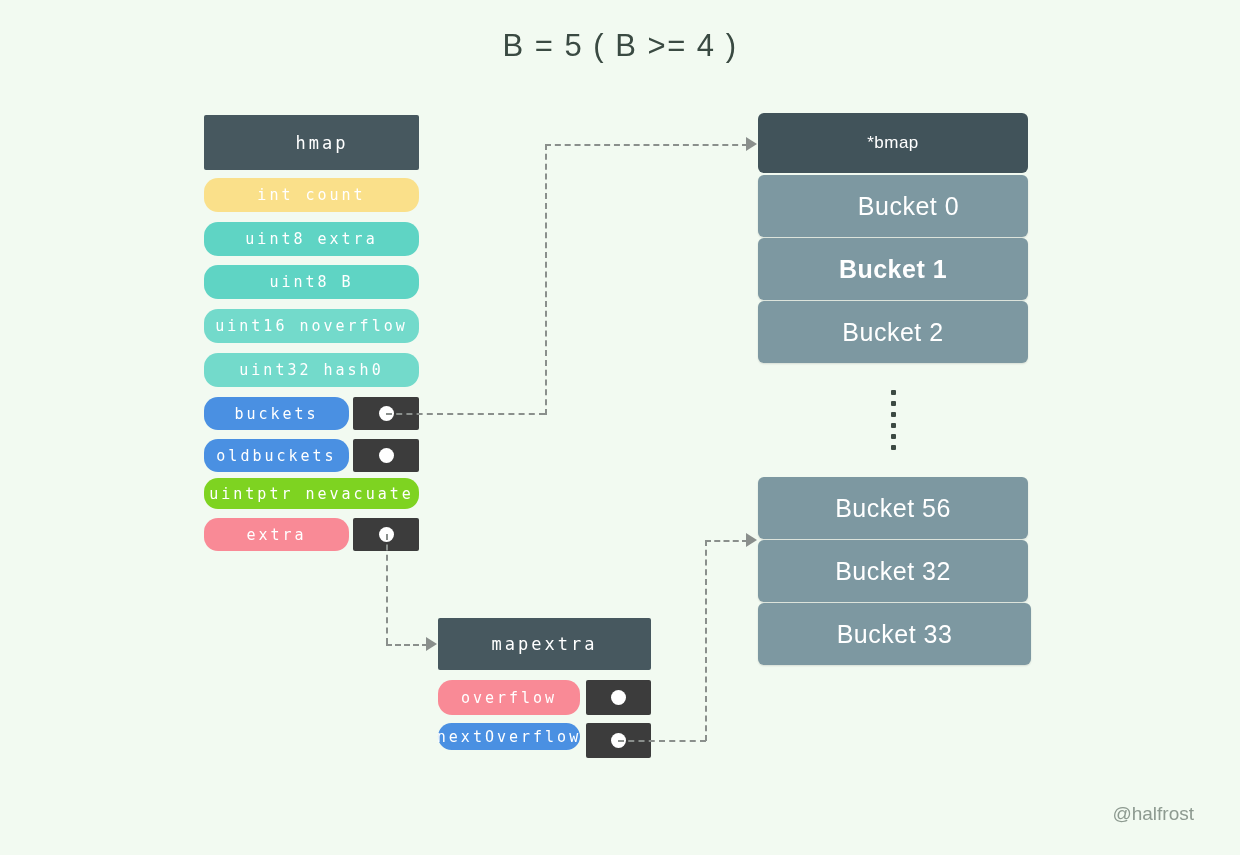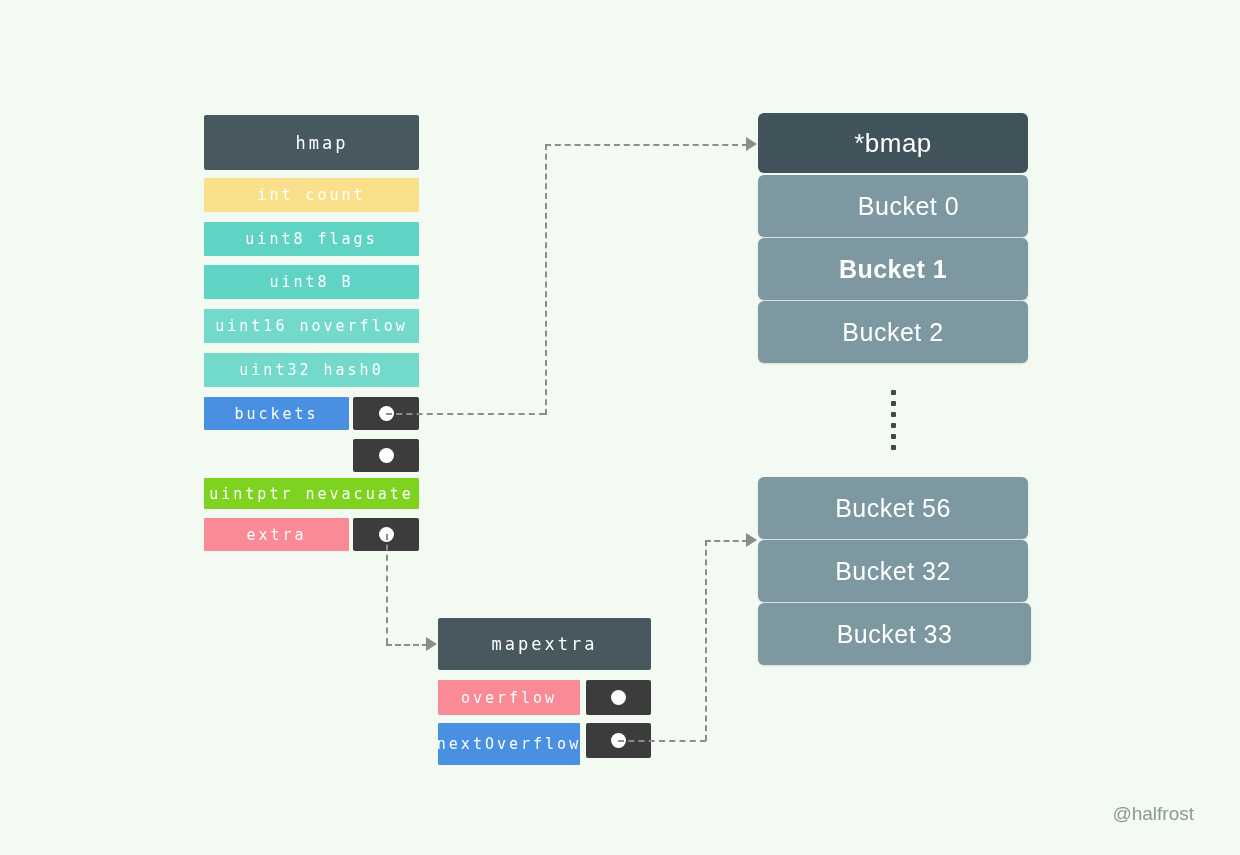--- a/index.html
+++ b/index.html
@@ -46,21 +46,21 @@
     font-size: 17px;
     letter-spacing: 3px;
     border-radius: 2px;
   }
 
   
   .field {
     font-family: "DejaVu Sans Mono", monospace;
     font-size: 15px;
     letter-spacing: 3px;
-    border-radius: 1px;
+    border-radius: 14px;
   }
   .f-yellow { background: #fae08a; }
   .f-teal   { background: #5fd4c4; }
   .f-teal-l { background: #73dacb; }
   .f-blue   { background: #4a90e2; }
   .f-green  { background: #7ed321; }
   .f-pink   { background: #f98a96; }
 
   
   .ptr {
@@ -71,21 +71,21 @@
     width: 15px;
     height: 15px;
     border-radius: 50%;
     background: #ffffff;
   }
 
   
   .bmap-header {
     background: #41535a;
     border-radius: 6px;
-    font-size: 26px;
+    font-size: 17px;
     letter-spacing: 0.5px;
   }
   .bucket {
     background: #7d98a1;
     border-radius: 6px;
     font-size: 25px;
     letter-spacing: 0.5px;
     box-shadow: 0 1px 2px rgba(0,0,0,0.12);
   }
 
@@ -136,57 +136,59 @@
     bottom: 30px;
     font-size: 19px;
     color: #8d9a90;
   }
 </style>
 </head>
 <body>
 
 <div id="canvas">
 
+  <div id="title">B = 5 ( B &gt;= 4 )</div>
 
   <div class="box struct-header" style="left:204px; top:115px; width:215px; height:55px;padding-left:21px;">hmap</div>
 
   <div class="box field f-yellow" style="left:204px; top:178px; width:215px; height:34px;">int count</div>
 
-  <div class="box field f-teal" style="left:204px; top:222px; width:215px; height:34px;">uint8 flags</div>
+  <div class="box field f-teal" style="left:204px; top:222px; width:215px; height:34px;">uint8 extra</div>
 
   <div class="box field f-teal" style="left:204px; top:265px; width:215px; height:34px;">uint8 B</div>
 
   <div class="box field f-teal-l" style="left:204px; top:309px; width:215px; height:34px;">uint16 noverflow</div>
 
   <div class="box field f-teal-l" style="left:204px; top:353px; width:215px; height:34px;">uint32 hash0</div>
 
   <div class="box field f-blue" style="left:204px; top:397px; width:145px; height:33px;">buckets</div>
   <div class="box ptr" style="left:353px; top:397px; width:66px; height:33px;">
     <span class="dot"></span>
   </div>
 
+  <div class="box field f-blue" style="left:204px; top:439px; width:145px; height:33px;">oldbuckets</div>
   <div class="box ptr" style="left:353px; top:439px; width:66px; height:33px;">
     <span class="dot"></span>
   </div>
 
   <div class="box field f-green" style="left:204px; top:478px; width:215px; height:31px;">uintptr nevacuate</div>
 
   <div class="box field f-pink" style="left:204px; top:518px; width:145px; height:33px;">extra</div>
   <div class="box ptr" style="left:353px; top:518px; width:66px; height:33px;">
     <span class="dot"></span>
   </div>
 
   <div class="box struct-header" style="left:438px; top:618px; width:213px; height:52px;">mapextra</div>
 
   <div class="box field f-pink" style="left:438px; top:680px; width:142px; height:35px;">overflow</div>
   <div class="box ptr" style="left:586px; top:680px; width:65px; height:35px;">
     <span class="dot"></span>
   </div>
 
-  <div class="box field f-blue" style="left:438px; top:723px; width:142px; height:42px;">nextOverflow</div>
+  <div class="box field f-blue" style="left:438px; top:723px; width:142px; height:27px;">nextOverflow</div>
   <div class="box ptr" style="left:586px; top:723px; width:65px; height:35px;">
     <span class="dot"></span>
   </div>
 
   <div class="box bmap-header" style="left:758px; top:113px; width:270px; height:60px;">*bmap</div>
 
   <div class="box bucket" style="left:758px; top:175px; width:270px; height:62px;padding-left:31px;">Bucket 0</div>
   <div class="box bucket" style="left:758px; top:238px; width:270px; height:62px;font-weight:bold;">Bucket 1</div>
   <div class="box bucket" style="left:758px; top:301px; width:270px; height:62px;">Bucket 2</div>
 

